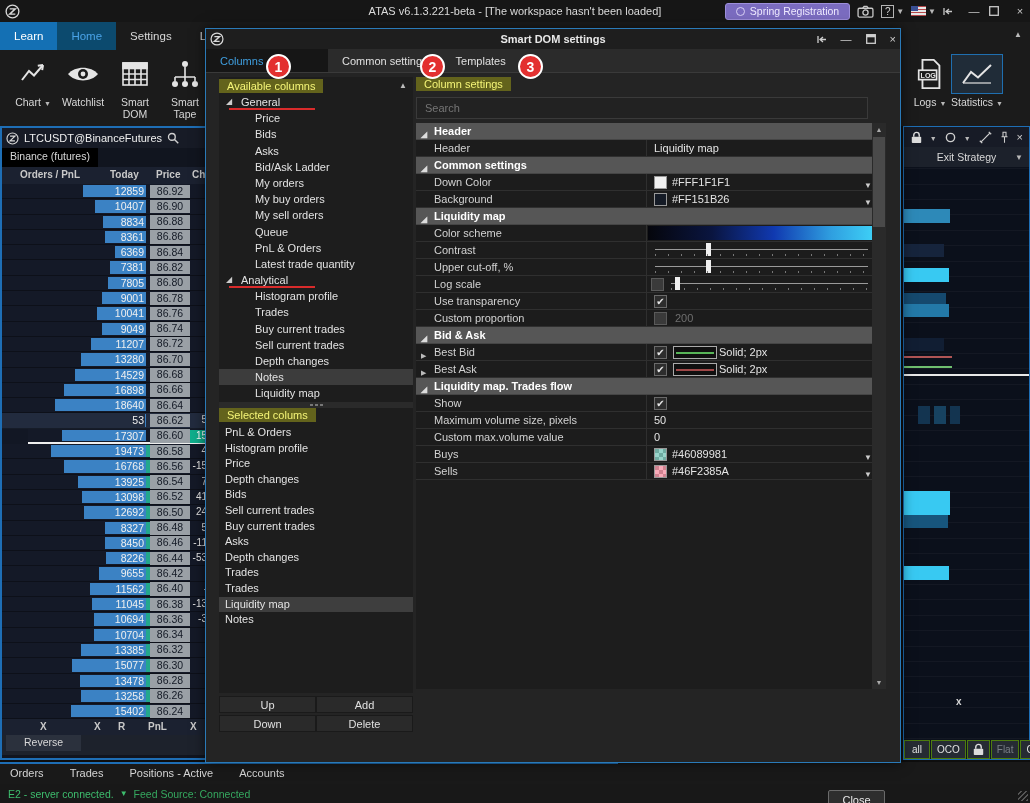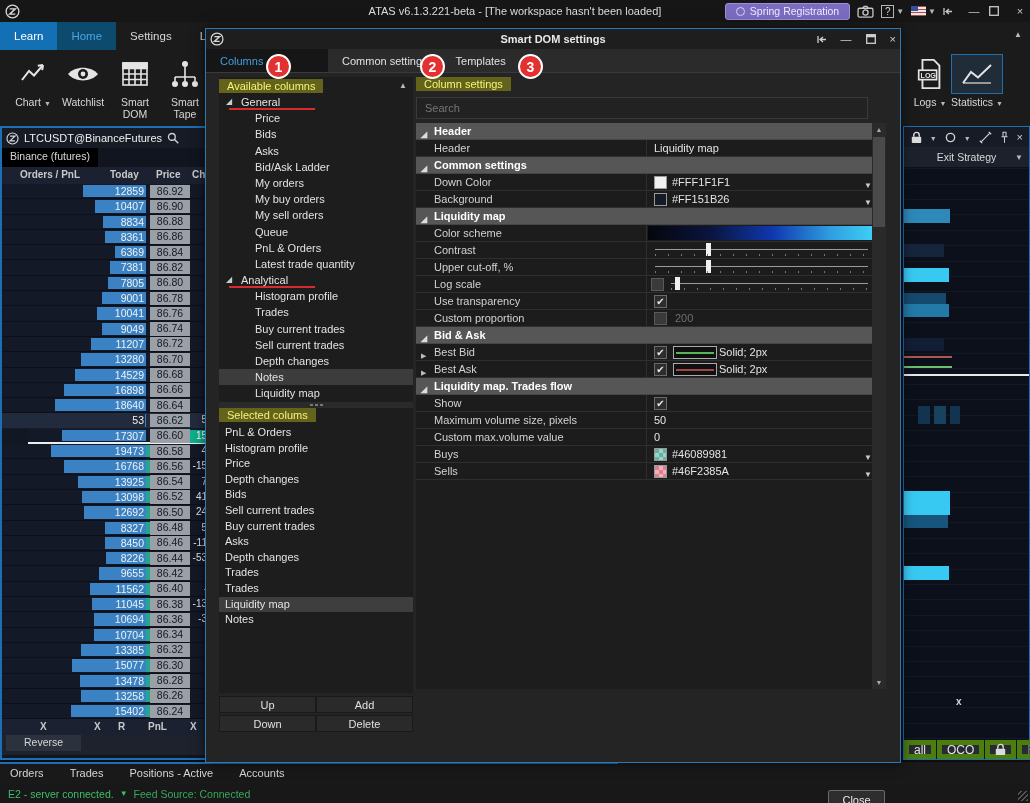--- a/index.html
+++ b/index.html
@@ -60,21 +60,21 @@
   .right-panel{position:absolute;left:903px;top:126px;width:127px;height:634px;background:#0c111c;border:1px solid #1e6eb5;z-index:1;}
   .rp-toolbar{height:20px;background:#171b26;display:flex;align-items:center;justify-content:flex-end;gap:8px;padding:0 6px;}
   .rp-strategy{height:20px;background:#1c212b;display:flex;align-items:center;justify-content:center;gap:14px;color:#d8d8d8;font-size:10.5px;position:relative;}
   .rp-strategy .caret{position:absolute;right:6px;}
   .rp-map{position:absolute;left:0;top:41px;right:0;bottom:20px;background:
      repeating-linear-gradient(0deg,rgba(255,255,255,0.035) 0 1px,transparent 1px 15.4px),#0b101b;}
   .mbar{position:absolute;left:0;}
   .mline{position:absolute;left:0;height:2px;}
   .rp-x{position:absolute;color:#d8d8d8;font-size:10px;font-weight:bold;}
   .rp-foot{position:absolute;left:0;right:0;bottom:0;height:19px;display:flex;gap:1px;background:#10151f;}
-  .rp-foot .fb{flex:0 0 auto;background:#262b33;border:5px solid #4d7c0f;color:#e0e0e0;font-size:12px;
+  .rp-foot .fb{flex:0 0 auto;background:#262b33;border:1px solid #4d7c0f;color:#e0e0e0;font-size:10px;
                display:flex;align-items:center;justify-content:center;padding:0 5px;}
   .rp-foot .fb.disabled{color:#7a7f87;}
   
   .bottom-tabs{position:absolute;left:0;top:762px;width:1030px;height:22px;background:#191919;display:flex;align-items:center;gap:26px;padding-left:10px;}
   .bottom-tabs::before{content:"";position:absolute;left:0;top:0;width:618px;height:2px;background:#1e6eb5;}
   .btab{color:#d4d4d4;font-size:11px;}
   .statusbar{position:absolute;left:0;top:784px;width:1030px;height:19px;background:#181818;display:flex;align-items:center;gap:6px;padding-left:8px;font-size:10.5px;}
   .st-conn{color:#3dbd6d;}
   .st-caret{color:#3dbd6d;font-size:8px;}
   .st-feed{color:#35a85f;}

